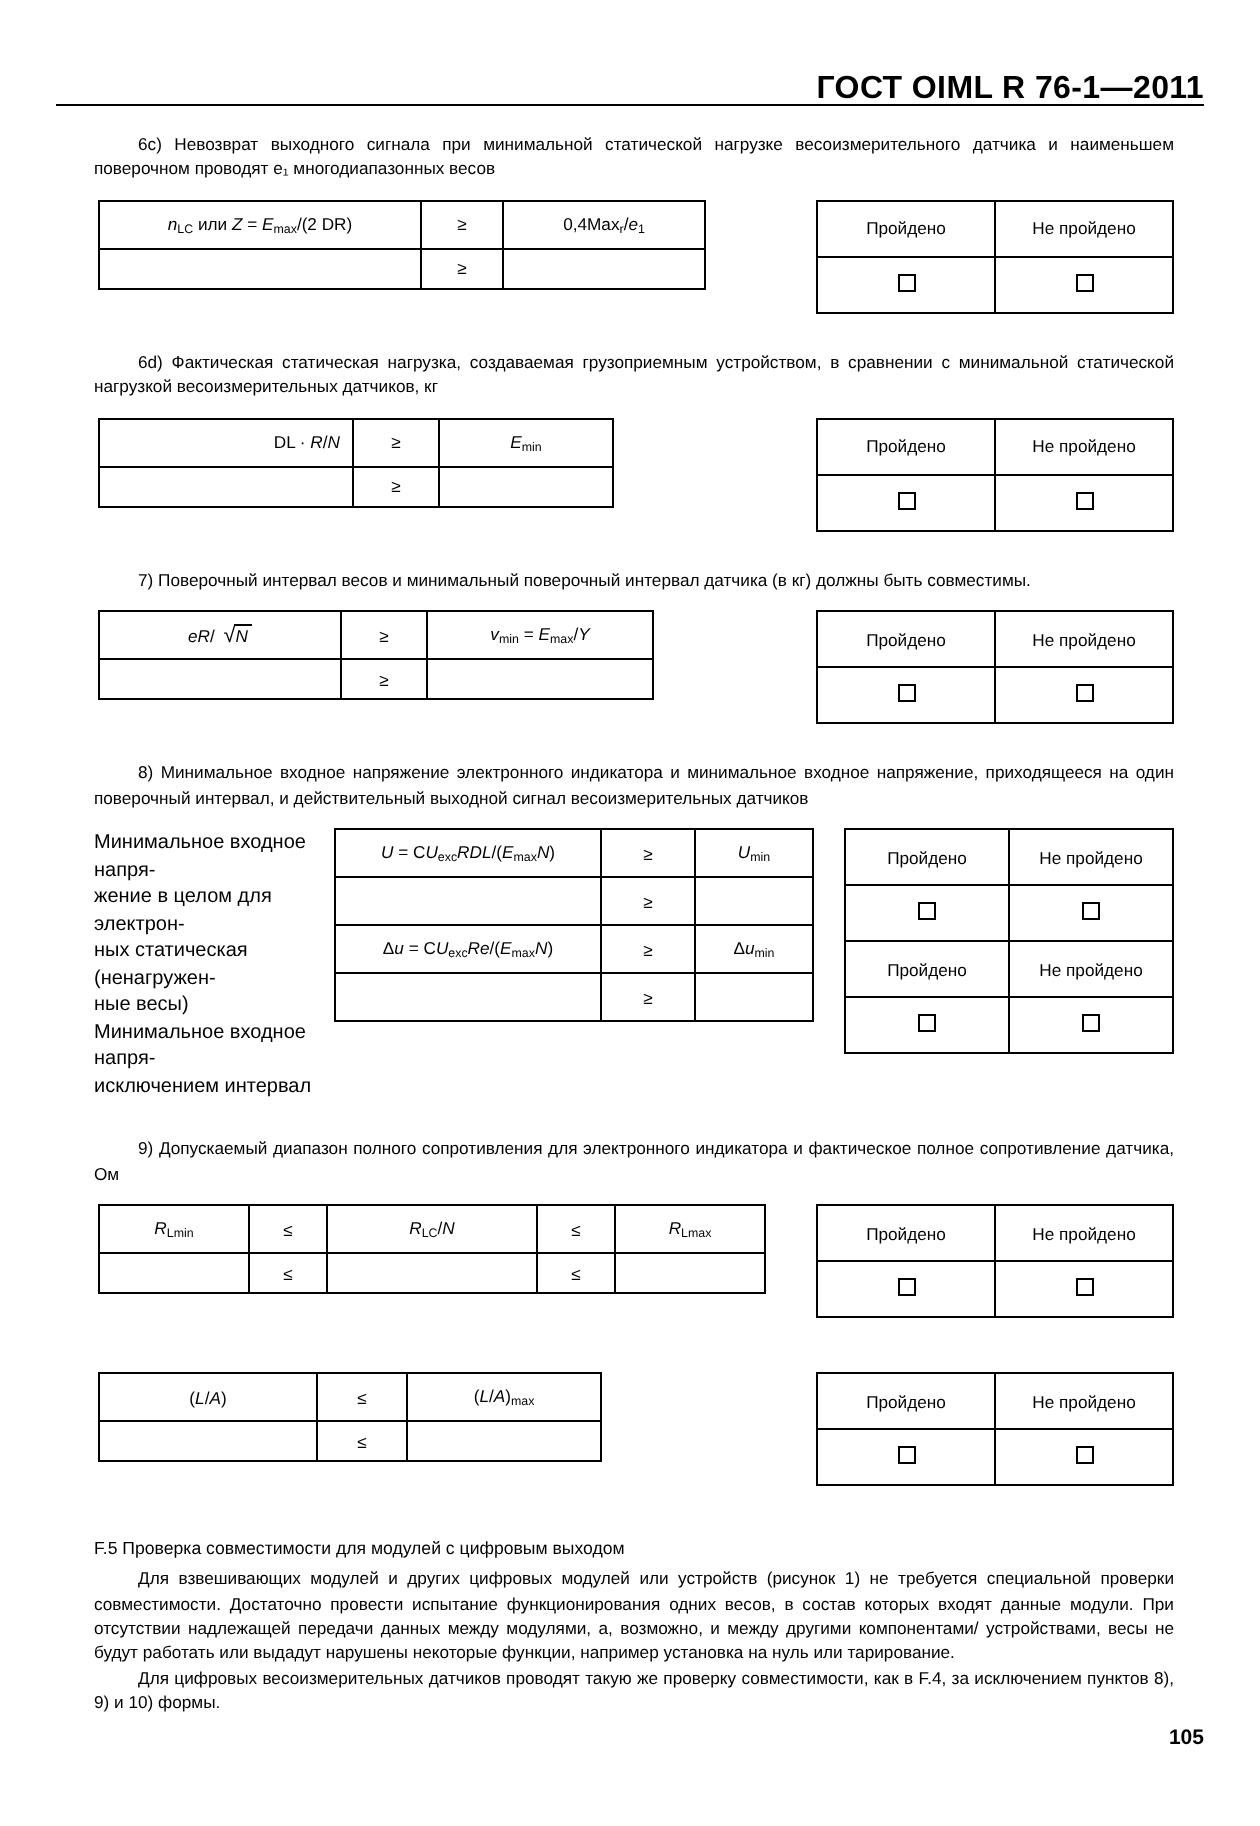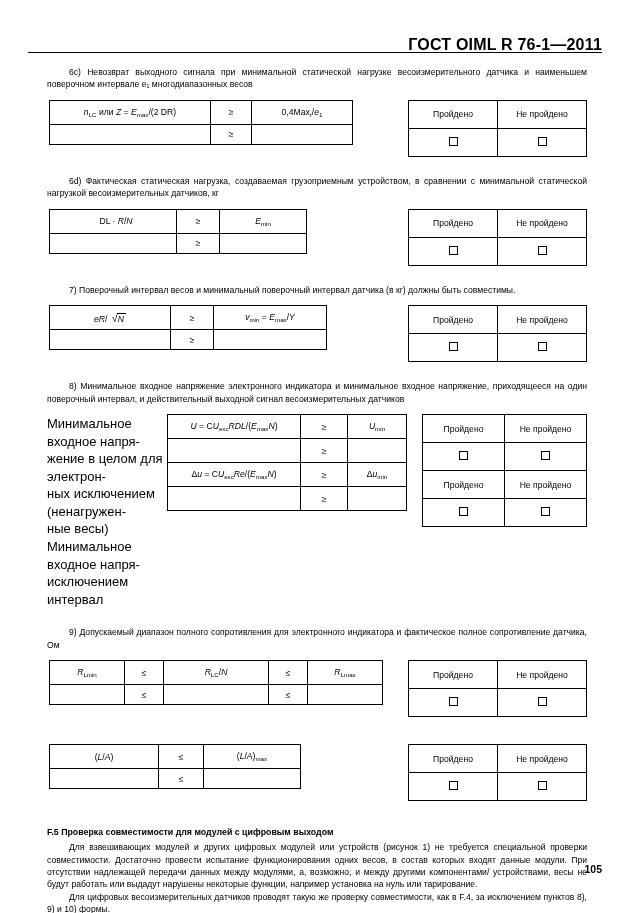--- a/index.html
+++ b/index.html
@@ -116,21 +116,21 @@
   }
 
   
   .item8-wrap {
     display: flex;
     align-items: flex-start;
     width: 540px;
   }
   .item8-desc {
     width: 116px;
-    font-size: 13px;
+    font-size: 10px;
     line-height: 1.35;
     padding-top: 1px;
   }
   .item8-mid {
     margin-left: 4px;
   }
   .item8-right {
     margin-left: auto;
   }
   table.item8-formula {
@@ -140,21 +140,21 @@
   table.item8-formula td {
     border: 0.9px solid #000;
     height: 19px;
     text-align: center;
     vertical-align: middle;
     padding: 2px 5px;
   }
   
   .sec-title {
     font-size: 8.8px;
-    font-weight: bold;
+    font-weight: normal;
     margin: 0 0 4px 0;
   }
   .page-num {
     position: absolute;
     right: 28px;
     bottom: 38px;
     font-size: 10.5px;
     font-weight: bold;
     margin-left: 12px;
   }
@@ -163,21 +163,21 @@
 <body>
 
 <div class="page">
 
   <div class="doc-header">ГОСТ OIML R 76-1—2011</div>
   <div class="header-rule"></div>
 
   <div class="content">
 
     <div class="blk">
-      <p class="para indent">6с) Невозврат выходного сигнала при минимальной статической нагрузке весоизмерительного датчика и наименьшем поверочном интервале e₁ многодиапазонных весов</p>
+      <p class="para indent">6с) Невозврат выходного сигнала при минимальной статической нагрузке весоизмерительного датчика и наименьшем поверочном проводят e₁ многодиапазонных весов</p>
       <div class="gap-sm"></div>
       <div class="row-tables">
         <table class="formula formula-left">
           <tbody>
               <tr>
             <td class="cell-pad" style="width:148px"><i>n</i><sub>LC</sub> или <i>Z</i> = <i>E</i><sub>max</sub>/(2 DR)</td>
             <td style="width:40px">≥</td>
             <td class="cell-pad" style="width:88px">0,4Max<sub>r</sub>/<i>e</i><sub>1</sub></td>
           </tr>
           <tr>
@@ -206,21 +206,21 @@
 
     <div class="gap-lg"></div>
 
     <div class="blk">
       <p class="para indent">6d) Фактическая статическая нагрузка, создаваемая грузоприемным устройством, в сравнении с минимальной статической нагрузкой весоизмерительных датчиков, кг</p>
       <div class="gap-sm"></div>
       <div class="row-tables">
         <table class="formula formula-left">
           <tbody>
               <tr>
-            <td class="cell-pad" style="width:108px;text-align:center;padding-left:12px">DL · <i>R</i>/<i>N</i></td>
+            <td class="cell-pad" style="width:108px;text-align:right;padding-left:12px">DL · <i>R</i>/<i>N</i></td>
             <td style="width:42px">≥</td>
             <td class="cell-pad" style="width:74px"><i>E</i><sub>min</sub></td>
           </tr>
           <tr>
             <td>&nbsp;</td>
             <td>≥</td>
             <td>&nbsp;</td>
           </tr>
         </tbody>
           </table>
@@ -280,21 +280,21 @@
 
     <div class="gap-lg"></div>
 
     <div class="blk">
       <p class="para indent">8) Минимальное входное напряжение электронного индикатора и минимальное входное напряжение, приходящееся на один поверочный интервал, и действительный выходной сигнал весоизмерительных датчиков</p>
       <div class="gap-sm"></div>
       <div class="item8-wrap">
         <div class="item8-desc">
           <div>Минимальное входное напря-</div>
           <div>жение в целом для электрон-</div>
-          <div>ных исключением (ненагружен-</div>
+          <div>ных статическая (ненагружен-</div>
           <div>ные весы)</div>
           <div> Минимальное входное напря-</div>
           <div>исключением интервал</div>
         </div>
         <div class="item8-mid">
           <table class="item8-formula">
             <tbody>
                 <tr>
               <td style="width:122px"><i>U</i> = C<i>U</i><sub>exc</sub><i>RDL</i>/(<i>E</i><sub>max</sub><i>N</i>)</td>
               <td style="width:36px">≥</td>

